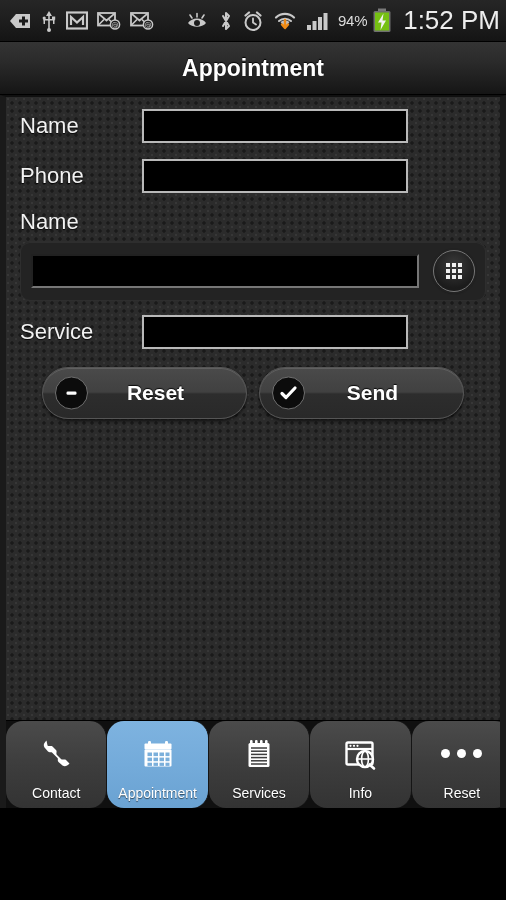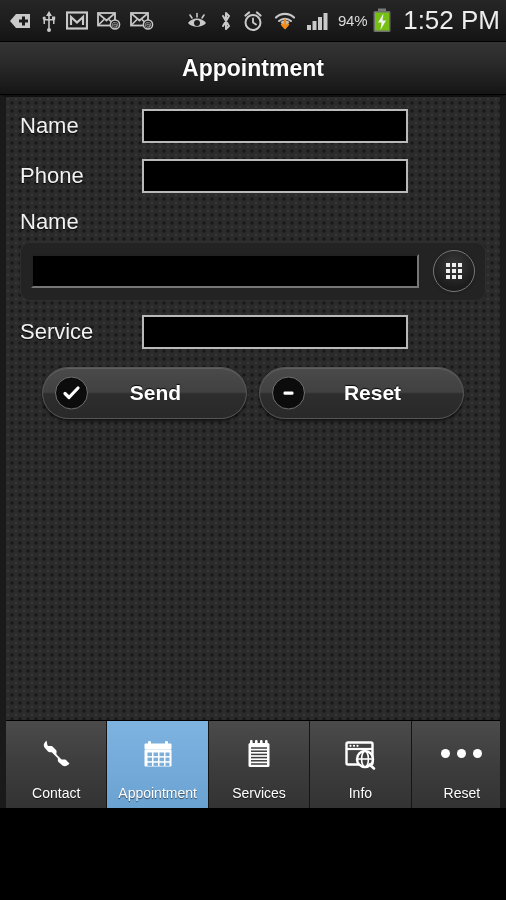--- a/index.html
+++ b/index.html
@@ -167,20 +167,21 @@
     border-top:1px solid #000;
   }
   .tab{
     flex:1;
     background:linear-gradient(to bottom,#4b4b4b 0%,#3d3d3d 50%,#333 100%);
     border-right:1px solid #151515;
     display:flex; flex-direction:column;
     align-items:center; justify-content:flex-end;
     padding-bottom:8px;
     position:relative;
+    border-radius:17px;
   }
   .tab:last-child{ border-right:none; }
   .tab.active{
     background:linear-gradient(to bottom,#7eb3e0 0%,#74abda 50%,#6aa2d2 100%);
   }
   .tab-icon{
     flex:1; display:flex; align-items:center; justify-content:center;
     width:100%;
   }
   .tab-label{
@@ -322,33 +323,33 @@
 
 
   <div class="field-row" style="margin-bottom:0;">
     <span class="field-label inline">Service</span>
     <input class="text-input" type="text" value="" placeholder="" style="">
   </div>
 
   <div id="action-row">
     <div class="action-btn">
       <span class="action-icon">
+        <svg width="17" height="17" viewBox="0 0 17 17">
+          <rect x="3.5" y="7" width="10" height="3.2" rx="1.3" fill="#fff"></rect>
+        </svg>
+      </span>
+      <span class="action-label">Reset</span>
+    </div>
+    <div class="action-btn">
+      <span class="action-icon">
         <svg width="19" height="17" viewBox="0 0 19 17">
           <path d="M3 9 L7 13 L16 3.5" fill="none" stroke="#fff" stroke-width="3.2" stroke-linecap="round" stroke-linejoin="round"></path>
         </svg>
       </span>
       <span class="action-label">Send</span>
-    </div>
-    <div class="action-btn">
-      <span class="action-icon">
-        <svg width="17" height="17" viewBox="0 0 17 17">
-          <rect x="3.5" y="7" width="10" height="3.2" rx="1.3" fill="#fff"></rect>
-        </svg>
-      </span>
-      <span class="action-label">Reset</span>
     </div>
   </div>
 
   <div id="tab-bar">
 
     <div class="tab">
       <span class="tab-icon">
         <svg width="36" height="36" viewBox="0 0 36 36">
           <path d="M8.5 4.5 C6 7, 5 9, 6.5 11.5 L10 15.5 C11.5 17, 13 15.5, 14 16.5 L19.5 22 C20.5 23, 19 24.5, 20.5 26 L24.5 29.5 C27 31, 29 30, 31.5 27.5 L28 24 C26.5 22.5, 24.5 24.5, 23 23 L19 19 C17.5 17.5, 19.5 15.5, 18 14 L14.5 10.5 C13 9, 11 11, 9.5 9.5 Z" fill="#fff"></path>
         </svg>

